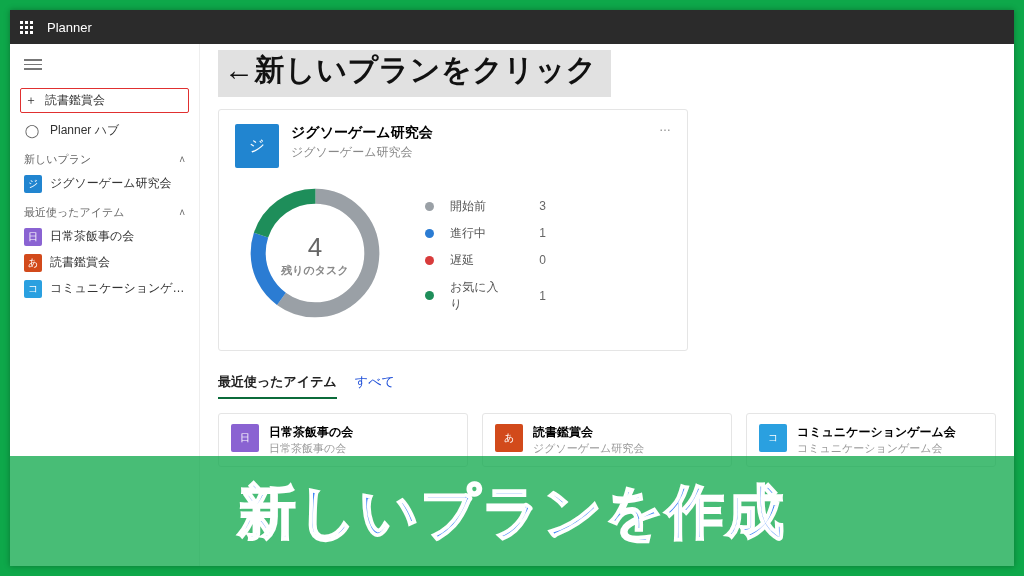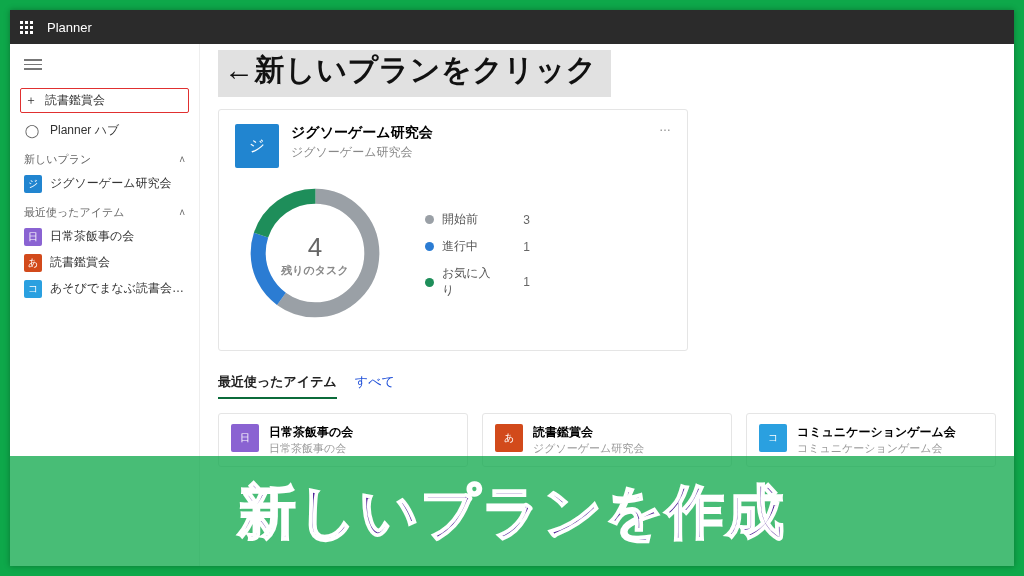--- a/index.html
+++ b/index.html
@@ -113,39 +113,39 @@
   }
   .donut-wrap { width:160px; text-align:center; position:relative; }
   .donut-center {
     position:absolute; top:0; left:0; right:0; bottom:0;
     display:flex; flex-direction:column; align-items:center; justify-content:center;
     color:#555;
   }
   .donut-center .n { font-size:26px; color:#666; }
   .donut-center .t { font-size:11px; color:#888;font-weight:bold; }
   .legend { font-size:12px; color:#555; }
-  .legend-row { display:flex; align-items:center; gap:8px; padding:5px 0; }
+  .legend-row { display:flex; align-items:center; gap:16px; padding:5px 0; }
   .dot { width:9px; height:9px; border-radius:50%; }
   .legend-row .lbl { width:60px; }
   .legend-row .val { width:20px; text-align:right; color:#666; }
   .tabs { margin-top:22px; display:flex; gap:18px; font-size:13px; }
   .tab { padding-bottom:6px; color:#1d4ed8; }
   .tab.active { color:#222; border-bottom:2px solid #0b6b3a; font-weight:600; }
   .recent-row { display:flex; gap:14px; margin-top:14px; }
   .recent-card {
     flex:1; border:1px solid #e5e5e5; border-radius:3px;
     padding:10px 12px; display:flex; gap:10px; align-items:flex-start;
     min-width:0;
   }
   .recent-card .t1 { font-size:12px; font-weight:700; white-space:nowrap; overflow:hidden; text-overflow:ellipsis; }
   .recent-card .t2 { font-size:11px; color:#999; white-space:nowrap; overflow:hidden; text-overflow:ellipsis; }
   .banner {
     position:absolute; left:0; right:0; bottom:0;
     background: rgba(20,170,80,.78);
-    color:#4c1d95;
+    color:#3b82f6;
     font-weight:900;
     font-size:58px;
     text-align:center;
     padding: 18px 0 14px;
     letter-spacing:2px;
     -webkit-text-stroke: 2px #fff;
   }
 </style>
 </head>
 <body>
@@ -200,21 +200,21 @@
       <div class="plan-item">
         <div class="tile" style=";background:#8a63d2">日</div>
         <span>日常茶飯事の会</span>
       </div>
       <div class="plan-item">
         <div class="tile" style=";background:#d24a1b">あ</div>
         <span>読書鑑賞会</span>
       </div>
       <div class="plan-item">
         <div class="tile" style=";background:#2aa0e0">コ</div>
-        <span>あそびでまなぶ読書会…</span>
+        <span>コミュニケーションゲ…</span>
       </div>
     </div>
 
     <div class="main">
       <div class="annot">←新しいプランをクリック</div>
 
       <div class="card">
         <div class="card-more">…</div>
         <div class="card-head">
           <div class="card-tile">ジ</div>
@@ -241,20 +241,25 @@
               <div class="dot" style=";background:#9aa0a6"></div>
               <div class="lbl">開始前</div>
               <div class="val">3</div>
             </div>
             <div class="legend-row">
               <div class="dot" style=";background:#2b7cd3"></div>
               <div class="lbl">進行中</div>
               <div class="val">1</div>
             </div>
             <div class="legend-row">
+              <div class="dot" style=";background:#d83b3b"></div>
+              <div class="lbl">遅延</div>
+              <div class="val">0</div>
+            </div>
+            <div class="legend-row">
               <div class="dot" style=";background:#1e8e5a"></div>
               <div class="lbl">お気に入り</div>
               <div class="val">1</div>
             </div>
           </div>
         </div>
       </div>
 
       <div class="tabs">
         <div class="tab active">最近使ったアイテム</div>

